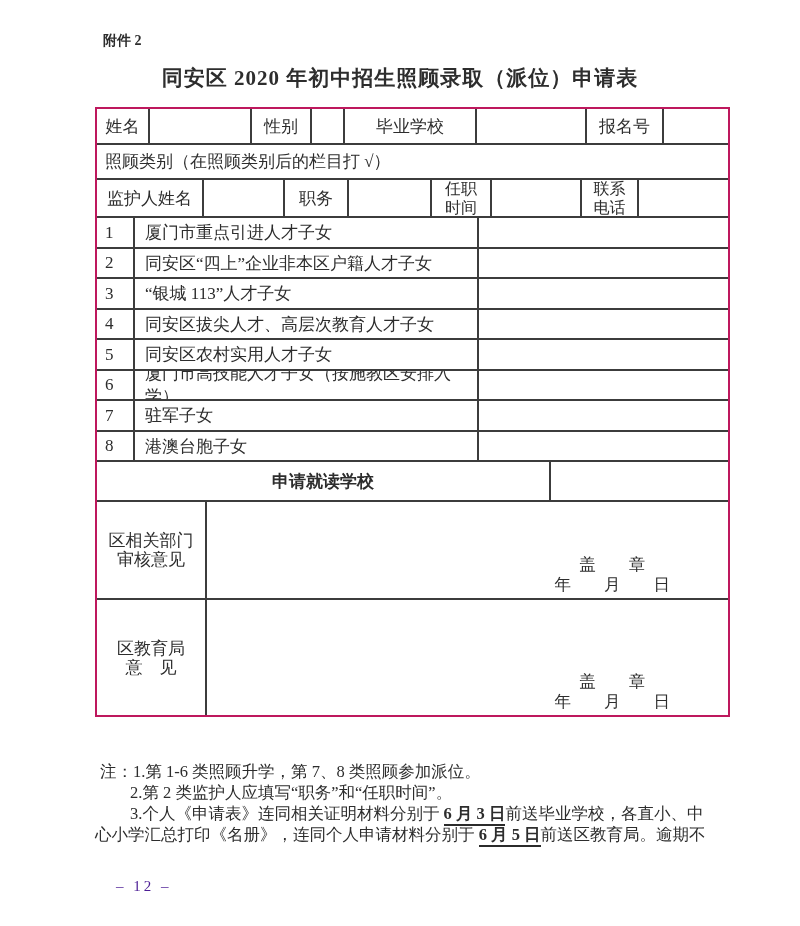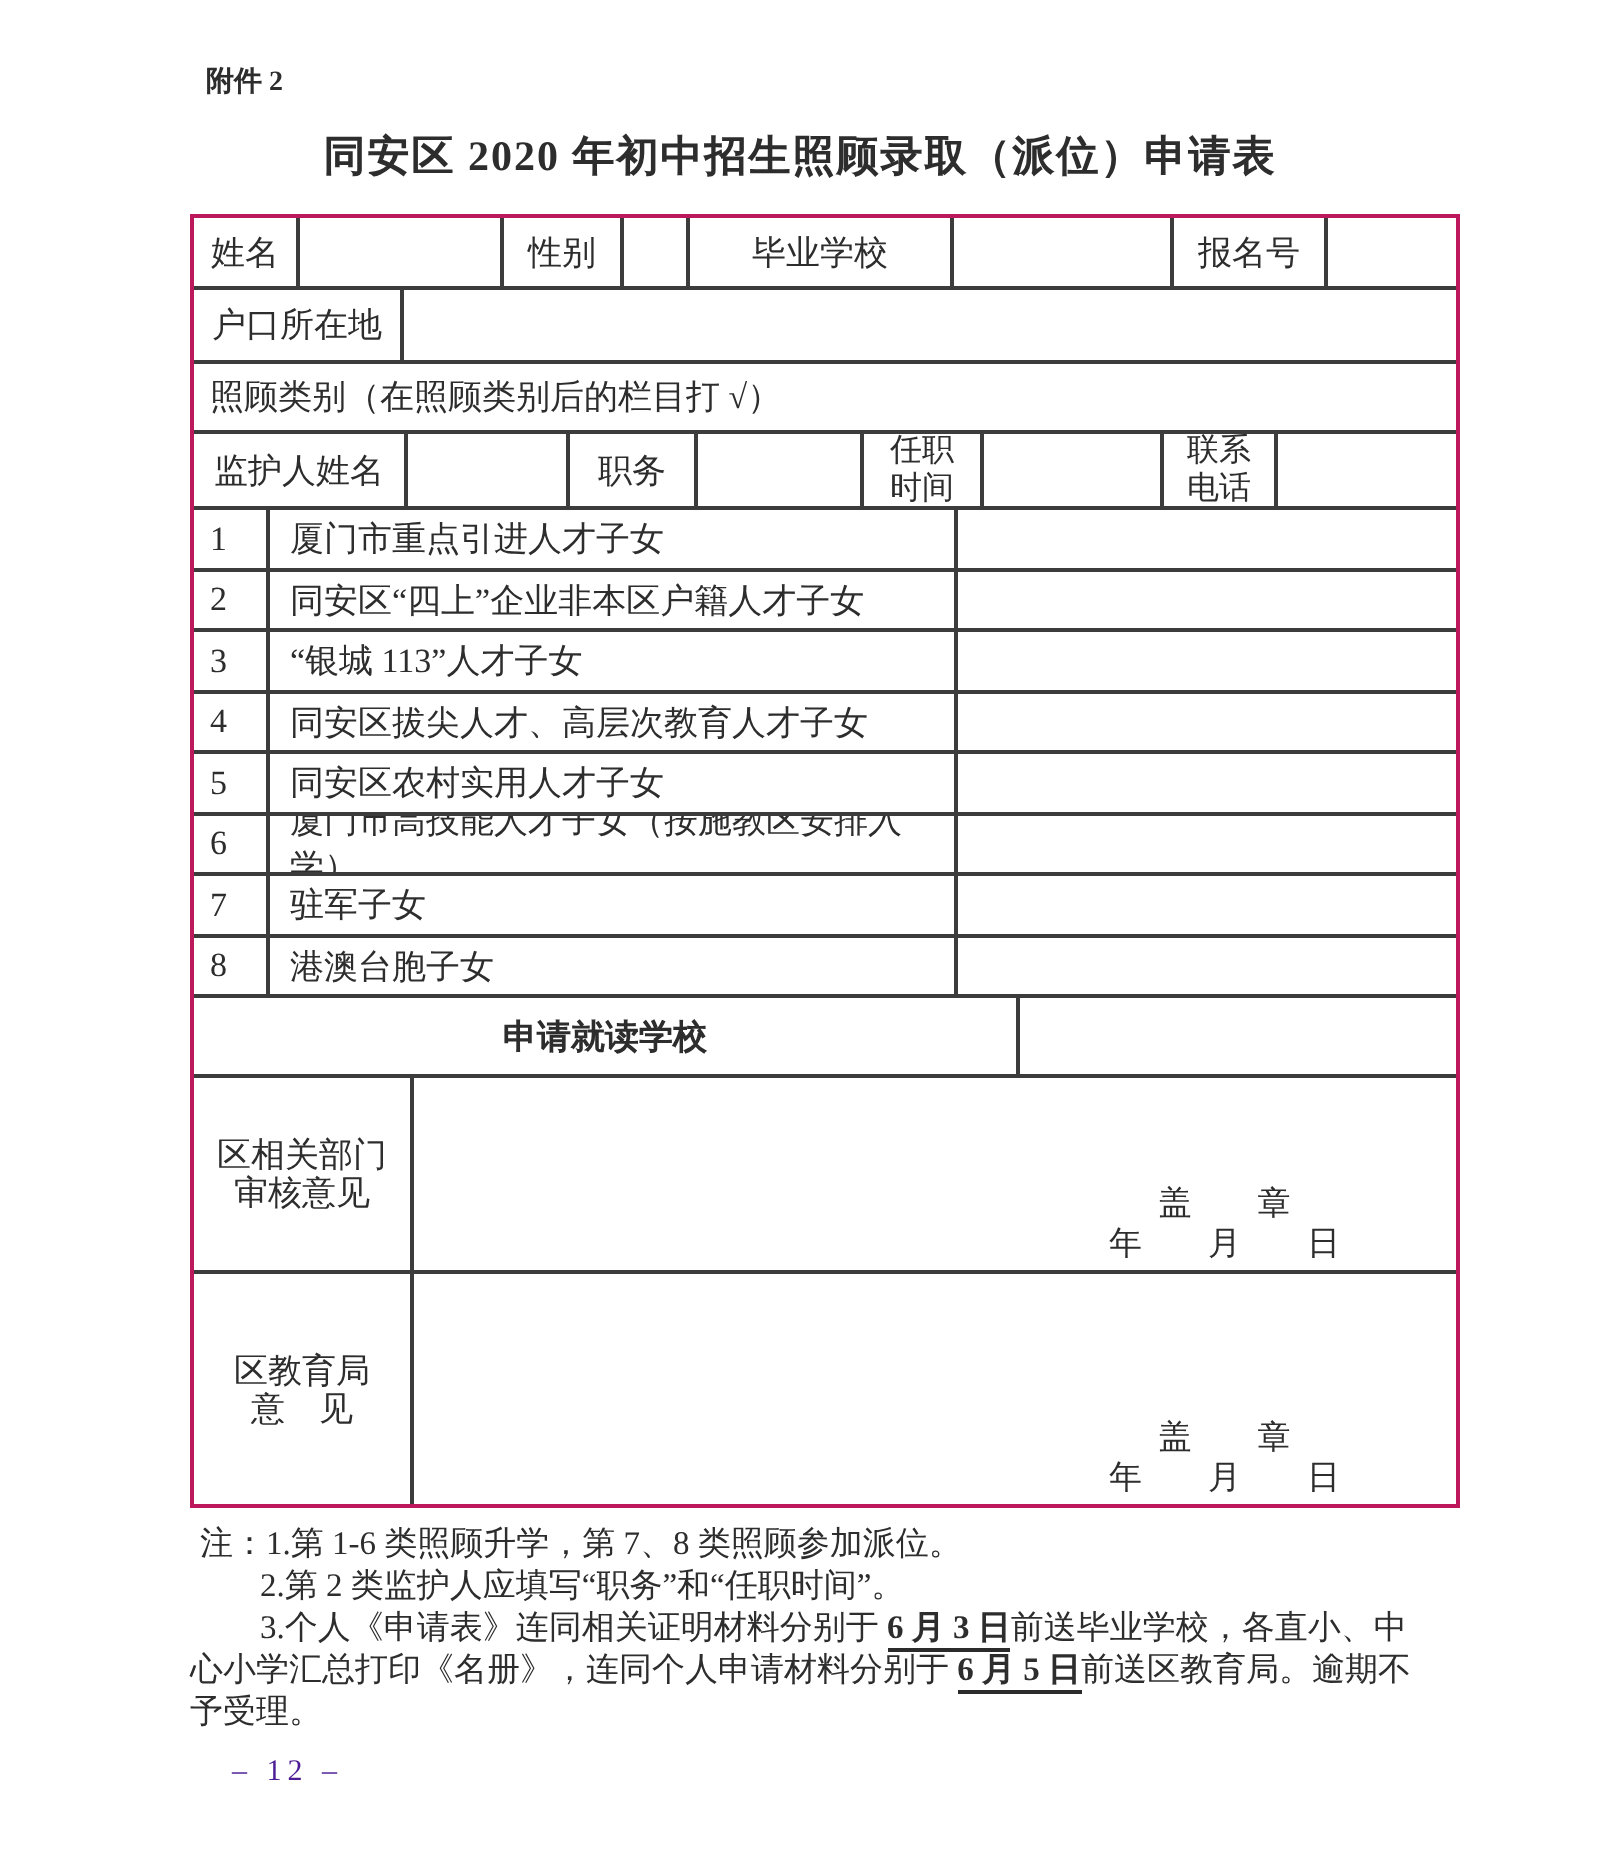--- a/index.html
+++ b/index.html
@@ -45,21 +45,21 @@
   .lbl { justify-content: center; text-align: center; }
   .lbl-left { justify-content: flex-start; padding-left: 8px; }
   .pre { white-space: pre-line; line-height: 19px; }
   .two-line { font-size: 16px; line-height: 19px; }
   .bold { font-weight: bold; }
   .flex1 { flex: 1 1 auto; }
   
   .w33{width:33px}.w38{width:38px}.w53{width:53px}.w57{width:57px}.w60{width:60px}
   .w64{width:64px}.w77{width:77px}.w81{width:81px}.w83{width:83px}.w90{width:90px}
   .w102{width:102px}.w105{width:105px}.w107{width:107px}.w110{width:110px}
-  .w127{width:132px}.w344{width:344px}.w382{width:413px}
+  .w127{width:132px}.w344{width:344px}.w382{width:454px}
   
   .h36{height:36px}.h37{height:37px}.h38{height:38px}.h35{height:35px}
   .h31{height:31px}.h30{height:30px}.h40{height:40px}.h98{height:98px}.h115{height:115px}
   #category-rows { display: contents; }
   .sec-content { position: relative; padding-left: 28px; }
   .stamp {
     position: absolute; right: 58px; bottom: 3px;
     text-align: center; font-size: 16.5px; line-height: 20px;
     white-space: nowrap;
   }
@@ -92,24 +92,20 @@
       <div class="cell w53 lbl">姓名</div>
       <div class="cell w102"></div>
       <div class="cell w60 lbl">性别</div>
       <div class="cell w33"></div>
       <div class="cell w127 lbl">毕业学校</div>
       <div class="cell w110"></div>
       <div class="cell w77 lbl">报名号</div>
       <div class="cell flex1 last"></div>
     </div>
 
-    <div class="row h37">
-      <div class="cell w105 lbl">户口所在地</div>
-      <div class="cell flex1 last"></div>
-    </div>
 
     <div class="row h35">
       <div class="cell flex1 last lbl-left">照顾类别（在照顾类别后的栏目打 √）</div>
     </div>
 
     <div class="row h38">
       <div class="cell w107 lbl">监护人姓名</div>
       <div class="cell w81"></div>
       <div class="cell w64 lbl">职务</div>
       <div class="cell w83"></div>
@@ -182,18 +178,17 @@
       </div>
     </div>
 
   </div>
 
   <div class="notes" id="notes">
       <div class="note-line" style="padding-left: 5px;"><span>注：1.第 1-6 类照顾升学，第 7、8 类照顾参加派位。</span></div>
       <div class="note-line" style="padding-left: 35px;"><span>2.第 2 类监护人应填写“职务”和“任职时间”。</span></div>
       <div class="note-line" style="padding-left: 35px;"><span>3.个人《申请表》连同相关证明材料分别于 </span><span class="date-em">6 月 3 日</span><span>前送毕业学校，各直小、中</span></div>
       <div class="note-line" style="padding-left: 0px;"><span>心小学汇总打印《名册》，连同个人申请材料分别于 </span><span class="date-em">6 月 5 日</span><span>前送区教育局。逾期不</span></div>
-      <div class="note-line" style="padding-left: 0px;"><span>予受理。</span></div>
     </div>
 
   <div class="page-num">– 12 –</div>
 
 </div>
 
 </body></html>

